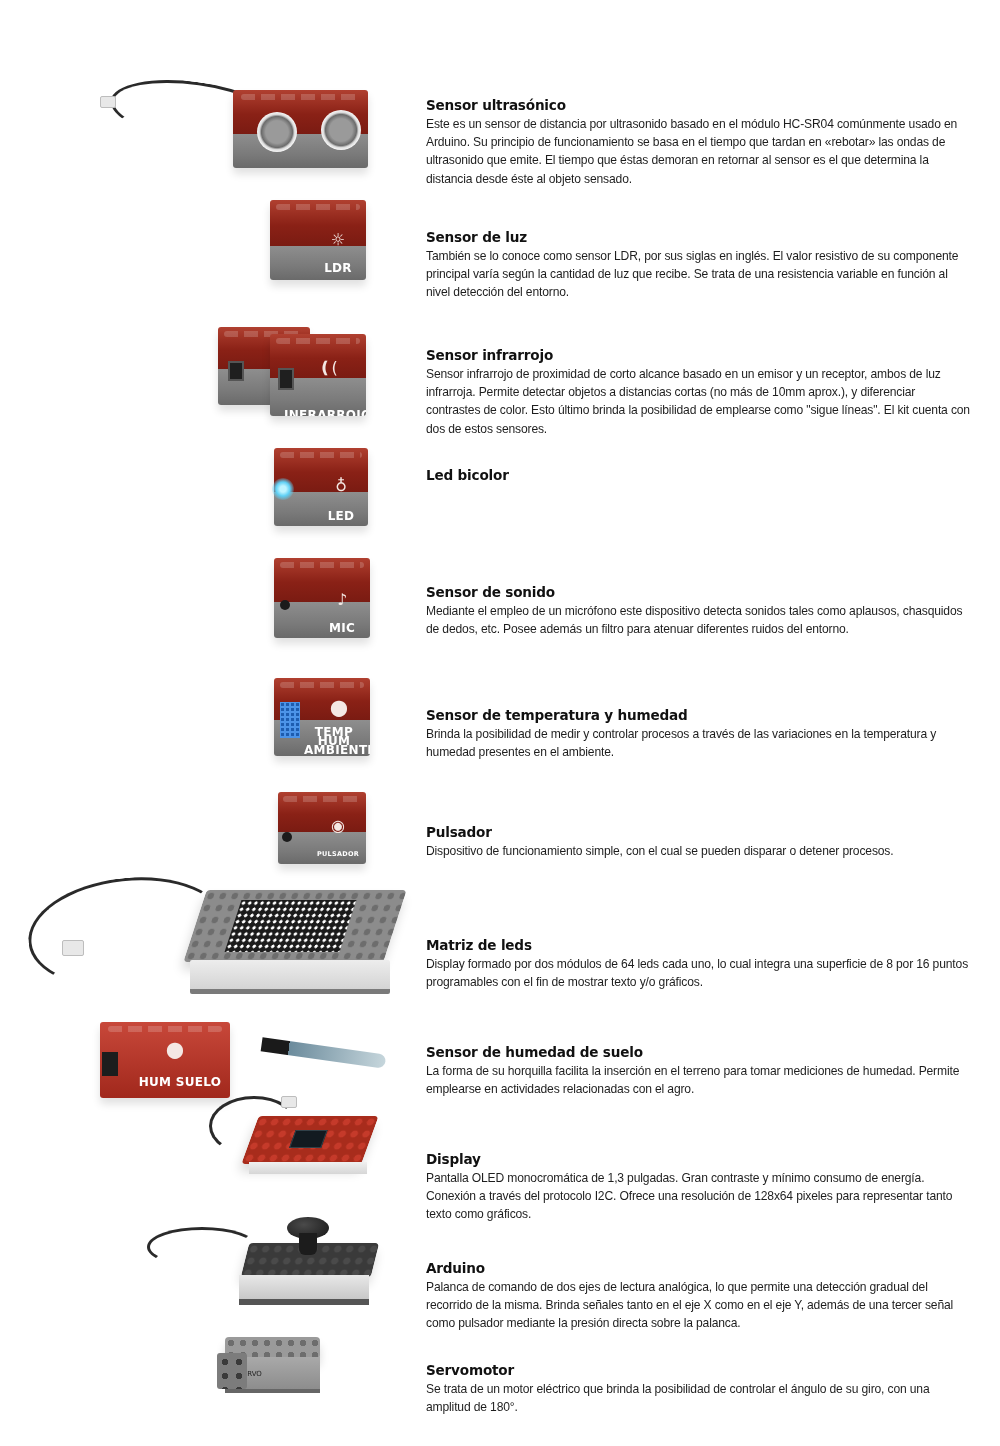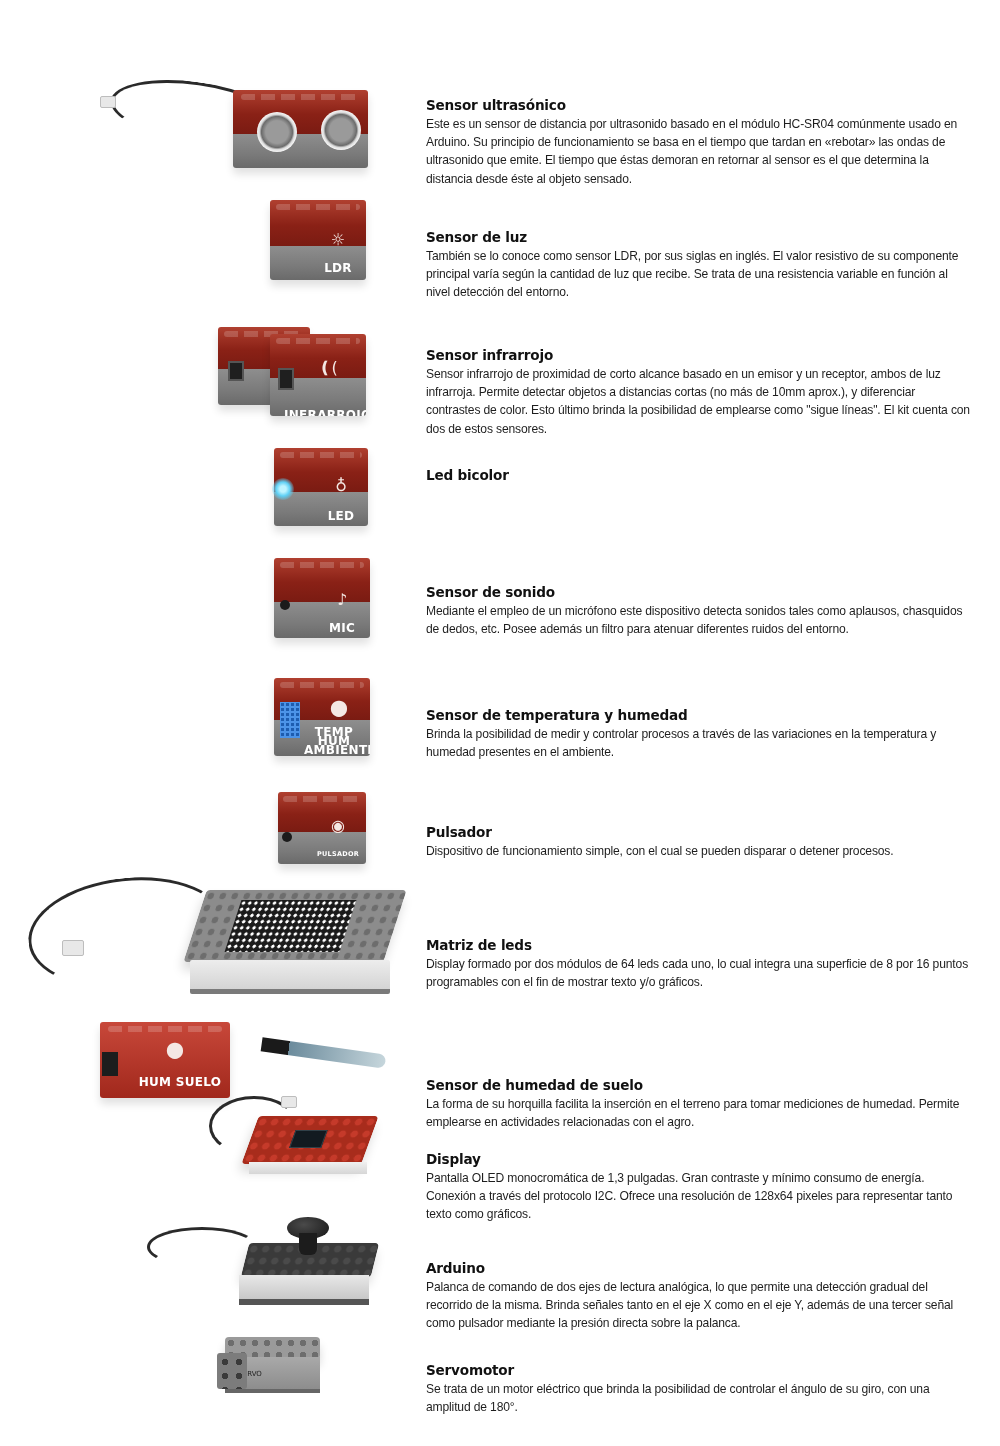--- a/index.html
+++ b/index.html
@@ -252,21 +252,21 @@
 <div class="entry" style="top:797px;">
   <h2>Pulsador</h2>
   <p>Dispositivo de funcionamiento simple, con el cual se pueden disparar o detener procesos.</p>
 </div>
 
 <div class="entry" style="top:910px;">
   <h2>Matriz de leds</h2>
   <p>Display formado por dos módulos de 64 leds cada uno, lo cual integra una superficie de 8 por 16 puntos programables con el fin de mostrar texto y/o gráficos.</p>
 </div>
 
-<div class="entry" style="top:1050px;">
+<div class="entry" style="top:1017px;">
   <h2>Sensor de humedad de suelo</h2>
   <p>La forma de su horquilla facilita la inserción en el terreno para tomar mediciones de humedad. Permite emplearse en actividades relacionadas con el agro.</p>
 </div>
 
 <div class="entry" style="top:1124px;">
   <h2>Display</h2>
   <p>Pantalla OLED monocromática de 1,3 pulgadas. Gran contraste y mínimo consumo de energía. Conexión a través del protocolo I2C. Ofrece una resolución de 128x64 pixeles para representar tanto texto como gráficos.</p>
 </div>
 
 <div class="entry" style="top:1233px;">

